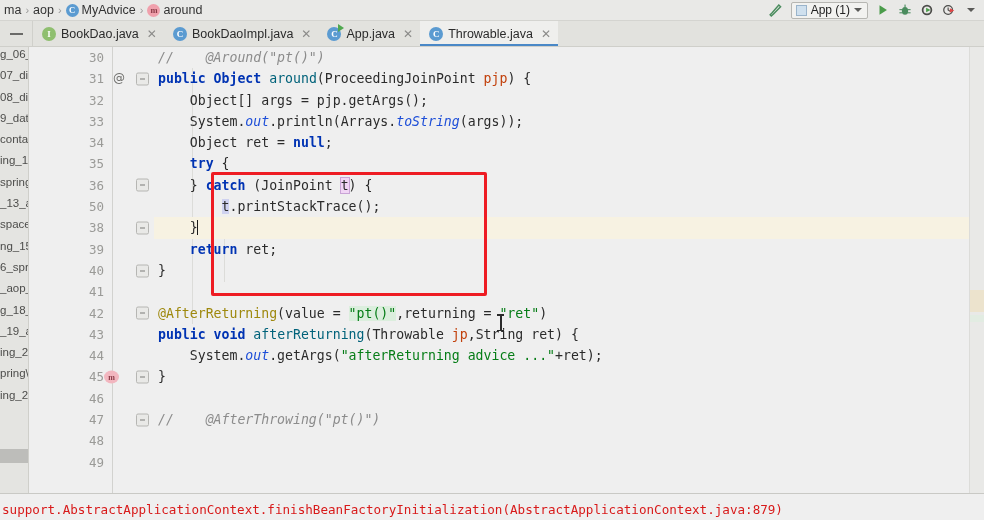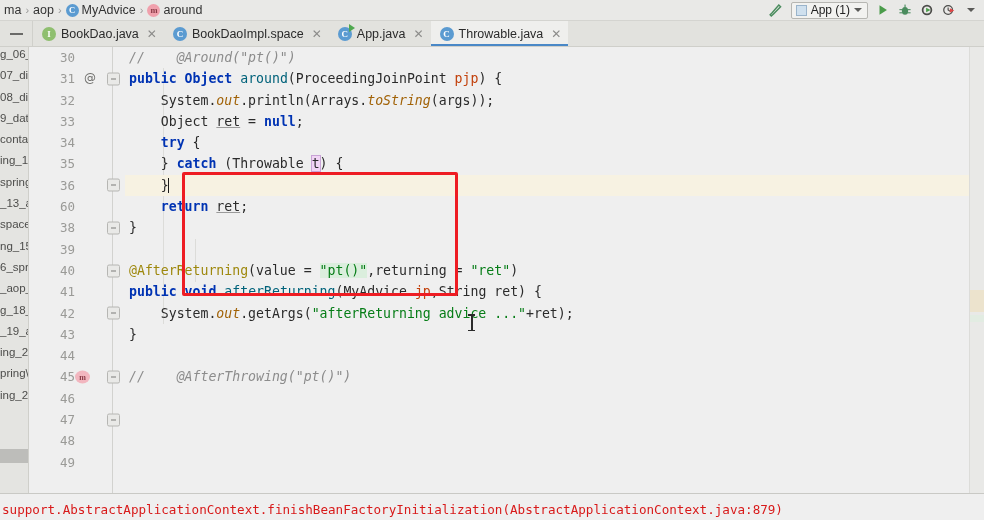--- a/index.html
+++ b/index.html
@@ -101,20 +101,21 @@
   }
   .pt-scroll{
     position:absolute;left:0;bottom:30px;width:28px;height:14px;background:#bdbdba;
   }
 
   
   .editorwrap{flex:1;position:relative;background:#efefef;overflow:hidden;display:flex;}
   .gutter{
     width:96px;min-width:96px;background:#efefef;position:relative;
     font-family:"DejaVu Sans Mono","Liberation Mono",monospace;
+    padding-left:29px;
   }
   .gutline{
     height:21.3px;line-height:21.3px;position:relative;
     display:flex;align-items:center;
   }
   .gnum{
     position:absolute;left:0;width:46px;text-align:right;
     font-size:12.5px;color:#9a9a97;
     font-family:"DejaVu Sans Mono","Liberation Mono",monospace;
   }
@@ -151,25 +152,25 @@
   .indentguide{
     position:absolute;top:0;bottom:0;width:1px;background:#dcdcd9;
   }
 
   
   .kw{color:#0033b3;font-weight:bold;margin-top:7px;}
   .anno{color:#9e880d;}
   .str{color:#067d17;}
   .num{color:#1750eb;}
   .cmt{color:#8c8c8c;font-style:italic;}
-  .fld{color:#a16207;font-style:italic;}
+  .fld{color:#1d4ed8;font-style:italic;}
   .mdecl{color:#00627a;}
   .param{color:#c2410c;}
   .plain{color:#2b2b2b;}
-  .und{text-decoration:underline;text-decoration-color:#9a9a9a;}
+  .und{text-decoration-color:#9a9a9a;}
   .hl-pink{background:#f1d5f5;outline:1px solid #c9a4d6;}
   .hl-lav{background:#cfd2f0;}
   .hl-grn{background:#dbeedd;}
 
   .caret{
     display:inline-block;width:1px;height:15px;background:#1a1a1a;
     vertical-align:-3px;margin-left:-1px;
   }
 
   
@@ -285,21 +286,21 @@
     </div>
 
     <div class="tab">
       <span class="ticon iface">I</span>
       <span>BookDao.java</span>
       <span class="x">✕</span>
     </div>
 
     <div class="tab">
       <span class="ticon cls">C</span>
-      <span>BookDaoImpl.space</span>
+      <span>BookDaoImpl.java</span>
       <span class="x">✕</span>
     </div>
 
     <div class="tab">
       <span class="ticon cls">C<span class="runflag"></span></span>
       <span>App.java</span>
       <span class="x">✕</span>
     </div>
 
     <div class="tab active">
@@ -365,21 +366,21 @@
           </div>
         <div class="gutline">
           <span class="gnum">36</span>
           <span class="gicon">
               <span class="fold">
                 <i></i>
               </span>
             </span>
         </div>
         <div class="gutline">
-            <span class="gnum">60</span>
+            <span class="gnum">50</span>
           </div>
         <div class="gutline">
           <span class="gnum">38</span>
           <span class="gicon">
               <span class="fold">
                 <i></i>
               </span>
             </span>
         </div>
         <div class="gutline">
@@ -439,43 +440,45 @@
       </div>
 
       <div class="code">
         <div class="indentguide" style="left:38px;top:21px;height:256px;"></div>
         <div class="indentguide" style="left:70px;top:192px;height:43px;"></div>
 
         <div class="cline"><span class="cmt">//    @Around("pt()")</span></div>
 
         <div class="cline"><span class="kw">public</span> <span class="kw">Object</span> <span class="mdecl">around</span><span class="plain">(</span><span class="plain">ProceedingJoinPoint</span> <span class="param">pjp</span><span class="plain">) {</span></div>
 
+        <div class="cline"><span class="plain">    Object[] args = pjp.getArgs();</span></div>
 
         <div class="cline"><span class="plain">    System.</span><span class="fld">out</span><span class="plain">.println(Arrays.</span><span class="fld">toString</span><span class="plain">(args));</span></div>
 
 
         <div class="cline"><span class="plain">    Object </span><span class="plain und">ret</span><span class="plain"> = </span><span class="kw">null</span><span class="plain">;</span></div>
 
         <div class="cline"><span class="plain">    </span><span class="kw">try</span><span class="plain"> {</span></div>
 
 
-        <div class="cline"><span class="plain">    } </span><span class="kw">catch</span><span class="plain"> (Throwable </span><span class="hl-pink">t</span><span class="plain">) {</span></div>
-
+        <div class="cline"><span class="plain">    } </span><span class="kw">catch</span><span class="plain"> (JoinPoint </span><span class="hl-pink">t</span><span class="plain">) {</span></div>
+
+        <div class="cline"><span class="plain">        </span><span class="hl-lav">t</span><span class="plain">.printStackTrace();</span></div>
 
         <div class="cline cur"><span class="plain">    }</span><span class="caret"></span></div>
 
         <div class="cline"><span class="plain">    </span><span class="kw">return</span><span class="plain"> </span><span class="plain und">ret</span><span class="plain">;</span></div>
 
         <div class="cline"><span class="plain">}</span></div>
 
         <div class="cline"><span class="plain"> </span></div>
 
         <div class="cline"><span class="anno">@AfterReturning</span><span class="plain">(value = </span><span class="str hl-grn">"pt()"</span><span class="plain">,returning = </span><span class="str">"ret"</span><span class="plain">)</span></div>
 
-        <div class="cline"><span class="kw">public</span> <span class="kw">void</span> <span class="mdecl">afterReturning</span><span class="plain">(MyAdvice </span><span class="param">jp</span><span class="plain">,String ret) {</span></div>
+        <div class="cline"><span class="kw">public</span> <span class="kw">void</span> <span class="mdecl">afterReturning</span><span class="plain">(Throwable </span><span class="param">jp</span><span class="plain">,String ret) {</span></div>
 
         <div class="cline"><span class="plain">    System.</span><span class="fld">out</span><span class="plain">.getArgs(</span><span class="str">"afterReturning advice ..."</span><span class="plain">+ret);</span></div>
 
         <div class="cline"><span class="plain">}</span></div>
 
         <div class="cline"><span class="plain"> </span></div>
 
         <div class="cline"><span class="cmt">//    @AfterThrowing("pt()")</span></div>
 
         <div class="redbox" style="left:57px;top:125px;width:270px;height:118px;"></div>

